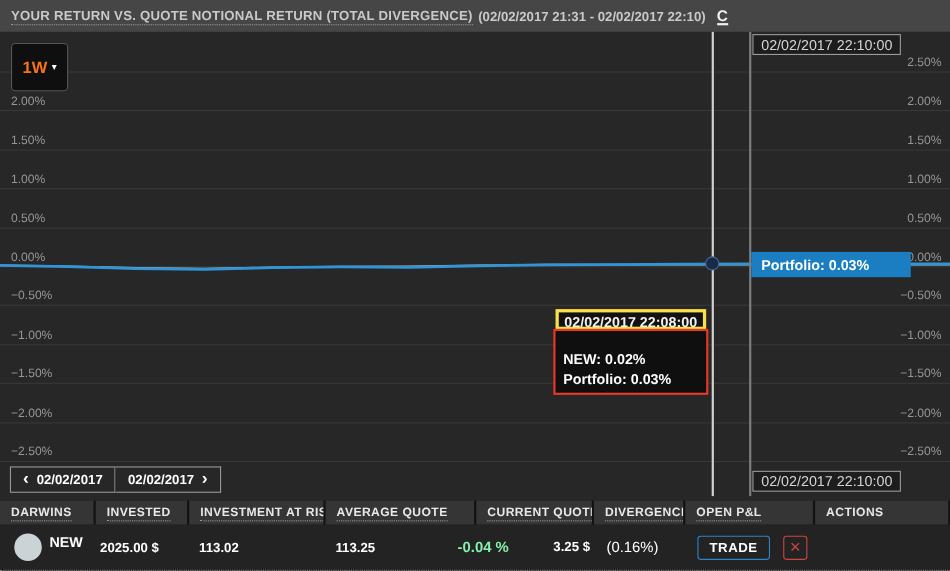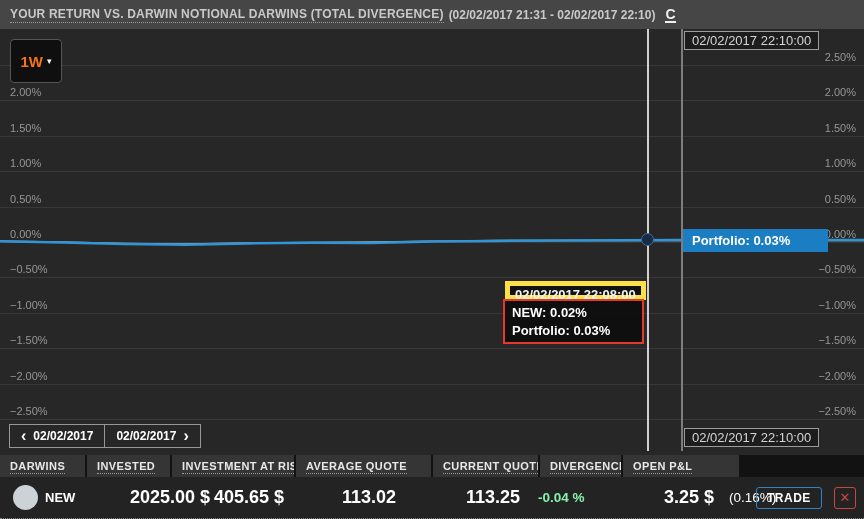--- a/index.html
+++ b/index.html
@@ -44,27 +44,27 @@
   .timebox.top { top:2px; }
   .timebox.bottom { top:399px; }
   .value-badge {
     position:absolute; left:683px; top:200px; width:145px; height:23px;
     background:#1b7ec2; color:#fff; font-size:13px; font-weight:bold;
     line-height:23px; padding-left:9px; z-index:5;
   }
   
   .tip-head {
     position:absolute; left:505px; top:252px; height:19px; background:#121212;
-    border:5px solid #fde047; color:#f2f2f2; font-size:13px; font-weight:600;
+    border:3px solid #fde047; color:#f2f2f2; font-size:13px; font-weight:600;
     line-height:17px; padding:0 5px; white-space:nowrap; z-index:6;
   }
   .tip-body {
-    position:absolute; left:503px; top:270px; width:141px; height:45px;
+    position:absolute; left:503px; top:270px; width:141px; height:60px;
     background:rgba(14,14,14,.93); border:2px solid #e53a2a; z-index:6;
-    padding:3px 7px; display:flex; flex-direction:column; justify-content:flex-start;
+    padding:3px 7px; display:flex; flex-direction:column; justify-content:flex-end;
   }
   .tip-row { font-size:13px; font-weight:bold; color:#fff; line-height:18px; white-space:nowrap; }
   
   .tf-btn {
     position:absolute; left:10px; top:10px; width:52px; height:44px;
     background:#0f0f0f; border:1px solid #565656; border-radius:4px;
     display:flex; align-items:center; justify-content:center; cursor:pointer; z-index:4;
   }
   .tf-btn .tf { color:#f97316; font-size:15px; font-weight:bold; }
   .tf-btn .caret { color:#fff; font-size:9px; margin-left:4px; }
@@ -83,46 +83,46 @@
     background:#353535; height:22px; line-height:22px; padding-left:10px;
     font-size:11px; font-weight:bold; color:#e8e8e8; letter-spacing:.4px;
     margin-right:2px; overflow:hidden; white-space:nowrap; cursor:default;
   }
   .th span { border-bottom:1px dotted #9a9a9a; padding-bottom:1px; }
   .th.no-dot span { border-bottom:none; }
   .tbl-row {
     position:absolute; left:0; top:477px; width:864px; height:42px; background:#232323;
     display:flex; align-items:center; border-bottom:1px dotted #8a8a8a;
   }
-  .td { display:flex; align-items:center; white-space:nowrap; }
+  .td { display:flex; align-items:flex-start; white-space:nowrap; }
   .w1{width:85px;} .w2{width:83px;} .w3{width:122px;} .w4{width:135px;}
   .w5{width:105px;} .w6{width:81px;} .w7{width:116px;} .w8{flex:1;}
   .avatar { width:25px; height:25px; border-radius:50%; background:#ccd3d7; margin-left:13px; flex:0 0 auto; }
   .dname { color:#fff; font-size:13px; font-weight:bold; margin-left:7px; }
-  .val { color:#fff; font-size:18px; font-weight:bold;margin-left:39px; }
+  .val { color:#fff; font-size:12px; font-weight:bold; }
   .td.c2{padding-left:6px;} .td.c3{padding-left:7px;} .td.c4{padding-left:13px;} .td.c5{padding-left:2px;}
   .diverg { color:#86efac; font-size:13.5px; font-weight:bold; padding-left:8px; }
   .pnl { padding-left:14px; }
   .pnl-pct { color:#fff; font-size:13.5px; font-weight:normal; margin-left:15px; }
   .trade-btn {
     margin-left:29px; height:22px; padding:0 10px; background:transparent;
     border:1px solid #2e84c6; border-radius:3px; color:#fff; font-size:12px;
     font-weight:bold; letter-spacing:.5px; font-family:inherit; cursor:pointer; line-height:20px;
   }
   .close-btn {
     margin-left:12px; width:22px; height:22px; background:transparent;
     border:1px solid #c9473f; border-radius:3px; color:#c9473f; font-size:13px;
     font-family:inherit; cursor:pointer; line-height:18px; text-align:center;
   }
 </style>
 </head>
 <body>
 
 <div class="hdr">
-  <span class="hdr-title">YOUR RETURN VS. DARWIN NOTIONAL DARWINS (TOTAL DIVERGENCE)</span>
+  <span class="hdr-title">YOUR RETURN VS. QUOTE NOTIONAL RETURN (TOTAL DIVERGENCE)</span>
   <span class="hdr-range">(02/02/2017 21:31 - 02/02/2017 22:10)</span>
   <span class="refresh">C</span>
 </div>
 
 <div class="chart">
 
   <div class="gridline" style="top:36px"></div>
   <div class="gridline" style="top:71px"></div>
   <div class="gridline" style="top:107px"></div>
   <div class="gridline" style="top:142px"></div>
@@ -196,33 +196,31 @@
 </div>
 
 <div class="tbl-head">
   <div class="th w1"><span>DARWINS</span></div>
   <div class="th w2"><span>INVESTED</span></div>
   <div class="th w3"><span>INVESTMENT AT RISK</span></div>
   <div class="th w4"><span>AVERAGE QUOTE</span></div>
   <div class="th w5"><span>CURRENT QUOTE</span></div>
   <div class="th w6"><span>DIVERGENCE</span></div>
   <div class="th w7"><span>OPEN P&amp;L</span></div>
+  <div class="th w8 no-dot"><span>ACTIONS</span></div>
 </div>
 
 <div class="tbl-row">
   <div class="td w1">
     <span class="avatar"></span>
     <span class="dname">NEW</span>
   </div>
   <div class="td w2 c2">
     <span class="val">2025.00 $</span>
   </div>
-  <div class="td w3 c3">
-    <span class="val">405.65 $</span>
-  </div>
   <div class="td w4 c4">
     <span class="val">113.02</span>
   </div>
   <div class="td w5 c5">
     <span class="val">113.25</span>
   </div>
   <div class="td w6">
     <span class="diverg">-0.04 %</span>
   </div>
   <div class="td w7 pnl">

